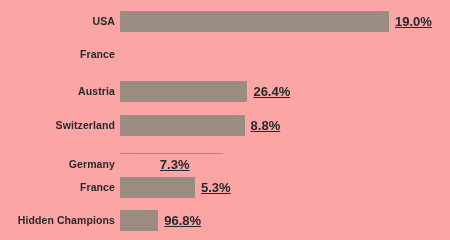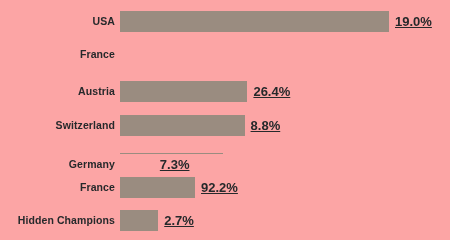--- a/index.html
+++ b/index.html
@@ -104,25 +104,25 @@
         <div class="cat-label">Germany</div>
         <div class="bar-wrap" style="left: 120px; flex-direction: column;">
           <div class="bar" style="width: 103.353px; background: rgb(154, 140, 128);"></div>
           <div class="bar-value">7.3%</div>
         </div>
       </div>
       <div class="bar-row" style="top: 176px;">
         <div class="cat-label">France</div>
         <div class="bar-wrap" style="left: 120px;">
           <div class="bar" style="width: 75.0368px; background: rgb(154, 140, 128);"></div>
-          <div class="bar-value">92.2%</div>
+          <div class="bar-value">5.3%</div>
         </div>
       </div>
       <div class="bar-row" style="top: 209.2px;">
         <div class="cat-label">Hidden Champions</div>
         <div class="bar-wrap" style="left: 120px;">
           <div class="bar" style="width: 38.2263px; background: rgb(154, 140, 128);"></div>
-          <div class="bar-value">2.7%</div>
+          <div class="bar-value">96.8%</div>
         </div>
       </div>
     </div>
 
 </div>
 
 </body></html>

